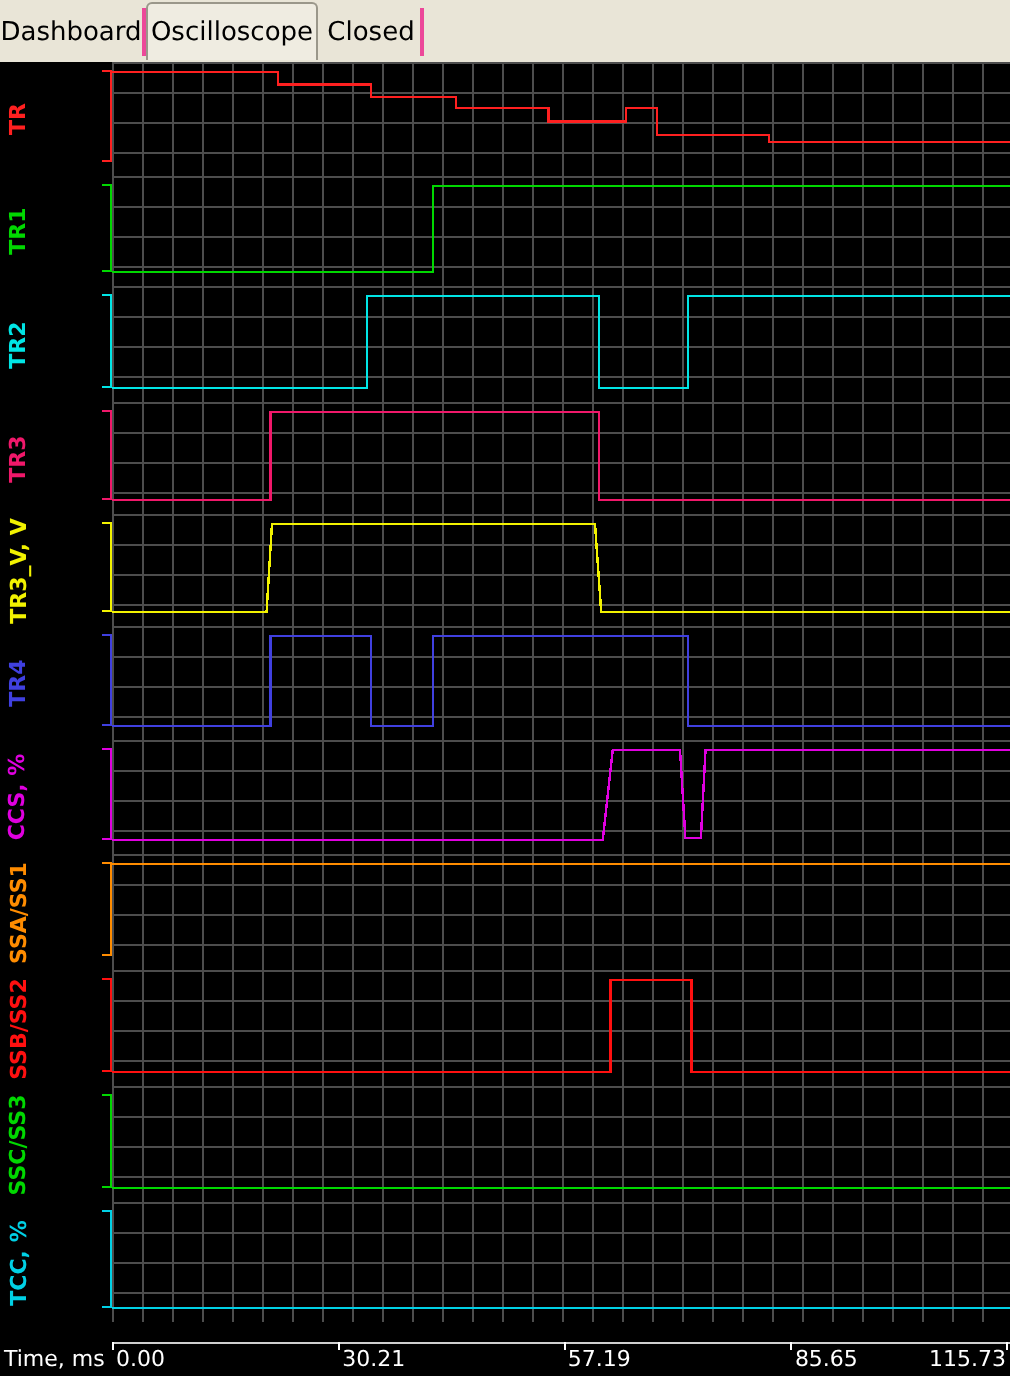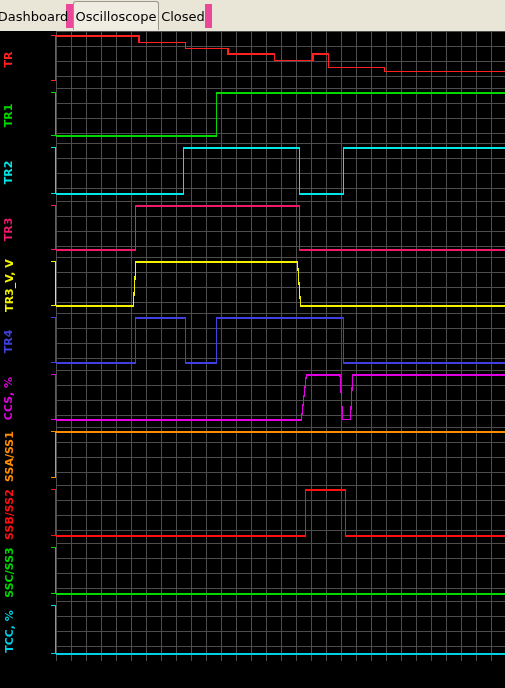--- a/index.html
+++ b/index.html
@@ -11,21 +11,21 @@
   #app{position:relative;width:505px;height:688px;}
 
   
   .tabbar{position:absolute;left:0;top:0;width:505px;height:31px;background:#e9e5d7;}
   .tab{
     position:absolute;top:2px;height:26px;
     font-size:13px;color:#000;background:#e9e5d7;
     display:flex;align-items:center;justify-content:center;
     box-sizing:border-box;white-space:nowrap;
   }
-  .tab.inactive{border-right:7px solid #ec4899;top:4px;height:24px;}
+  .tab.inactive{border-right:2px solid #ec4899;top:4px;height:24px;}
   .tab.active{
     background:#efece1;border:1px solid #9a978a;border-bottom:none;
     border-top-left-radius:3px;border-top-right-radius:3px;top:1px;height:29px;
   }
 
   
   .scope{position:absolute;left:0;top:31px;width:505px;height:657px;background:#000;}
   .row{position:relative;width:505px;box-sizing:border-box;}
   .plot{
     position:absolute;left:56px;top:0;right:0;bottom:0;
@@ -236,15 +236,29 @@
         <div class="tickm" style="top: 4px; background: rgb(0, 208, 229);"></div>
         <div class="tickm" style="top: 52px; background: rgb(0, 208, 229);"></div>
         <div class="vlab" style="top: 0px; color: rgb(0, 208, 229);">94.80</div>
         <div class="vlab" style="top: 47px; color: rgb(0, 208, 229);">0.00</div>
         <div class="plot">
           <svg viewBox="0 0 449 60" preserveAspectRatio="none">
             <polyline points="0.00,53.00 449.00,53.00" fill="none" stroke="#00d0e5" stroke-width="1.2" shape-rendering="crispEdges"></polyline>
           </svg>
         </div>
       </div>
+      <div class="timeaxis">
+        <div class="hrule"></div>
+        <div class="tlabel">Time, ms</div>
+        <div class="tickbar" style="left: 56px;"></div>
+        <div class="tick" style="left: 58px;">0.00</div>
+        <div class="tickbar" style="left: 169.148px;"></div>
+        <div class="tick" style="left: 171.148px;">30.21</div>
+        <div class="tickbar" style="left: 281.847px;"></div>
+        <div class="tick" style="left: 283.847px;">57.19</div>
+        <div class="tickbar" style="left: 395.444px;"></div>
+        <div class="tick" style="left: 397.444px;">85.65</div>
+        <div class="tickbar" style="left: 503.204px;"></div>
+        <div class="tick" style="left: auto; right: 2px;">115.73</div>
+      </div>
     </div>
 
 </div>
 
 </body></html>

